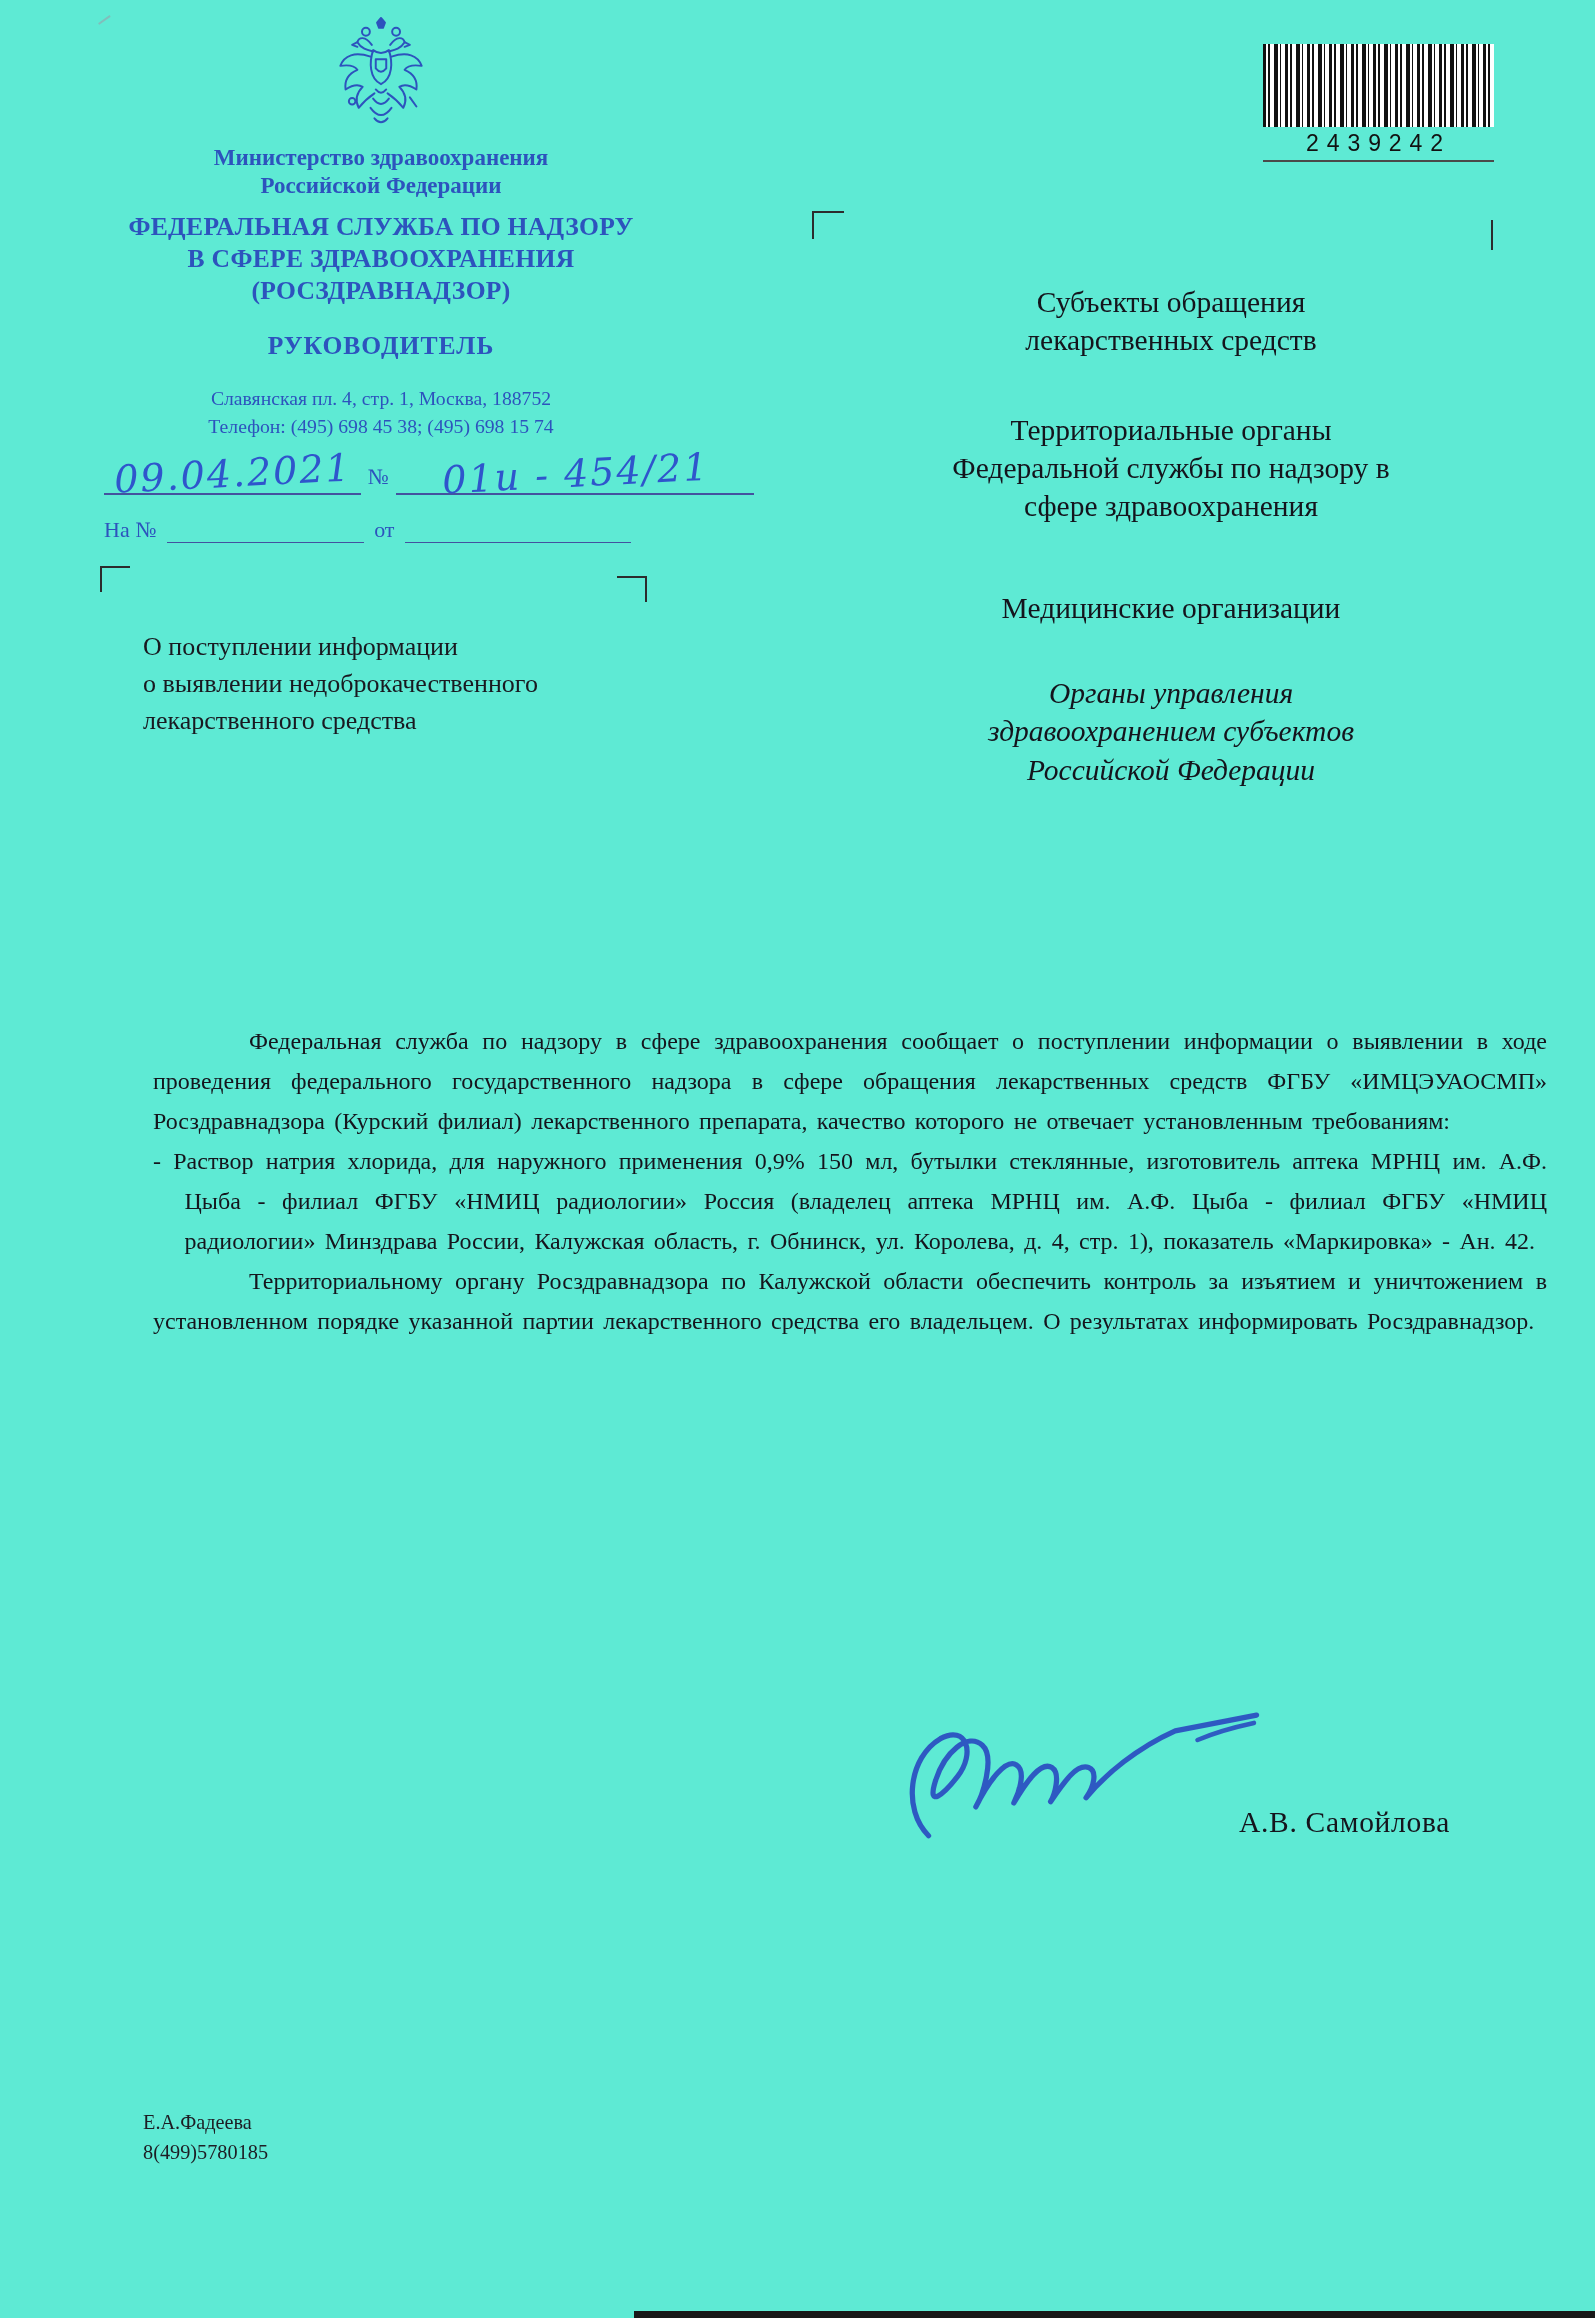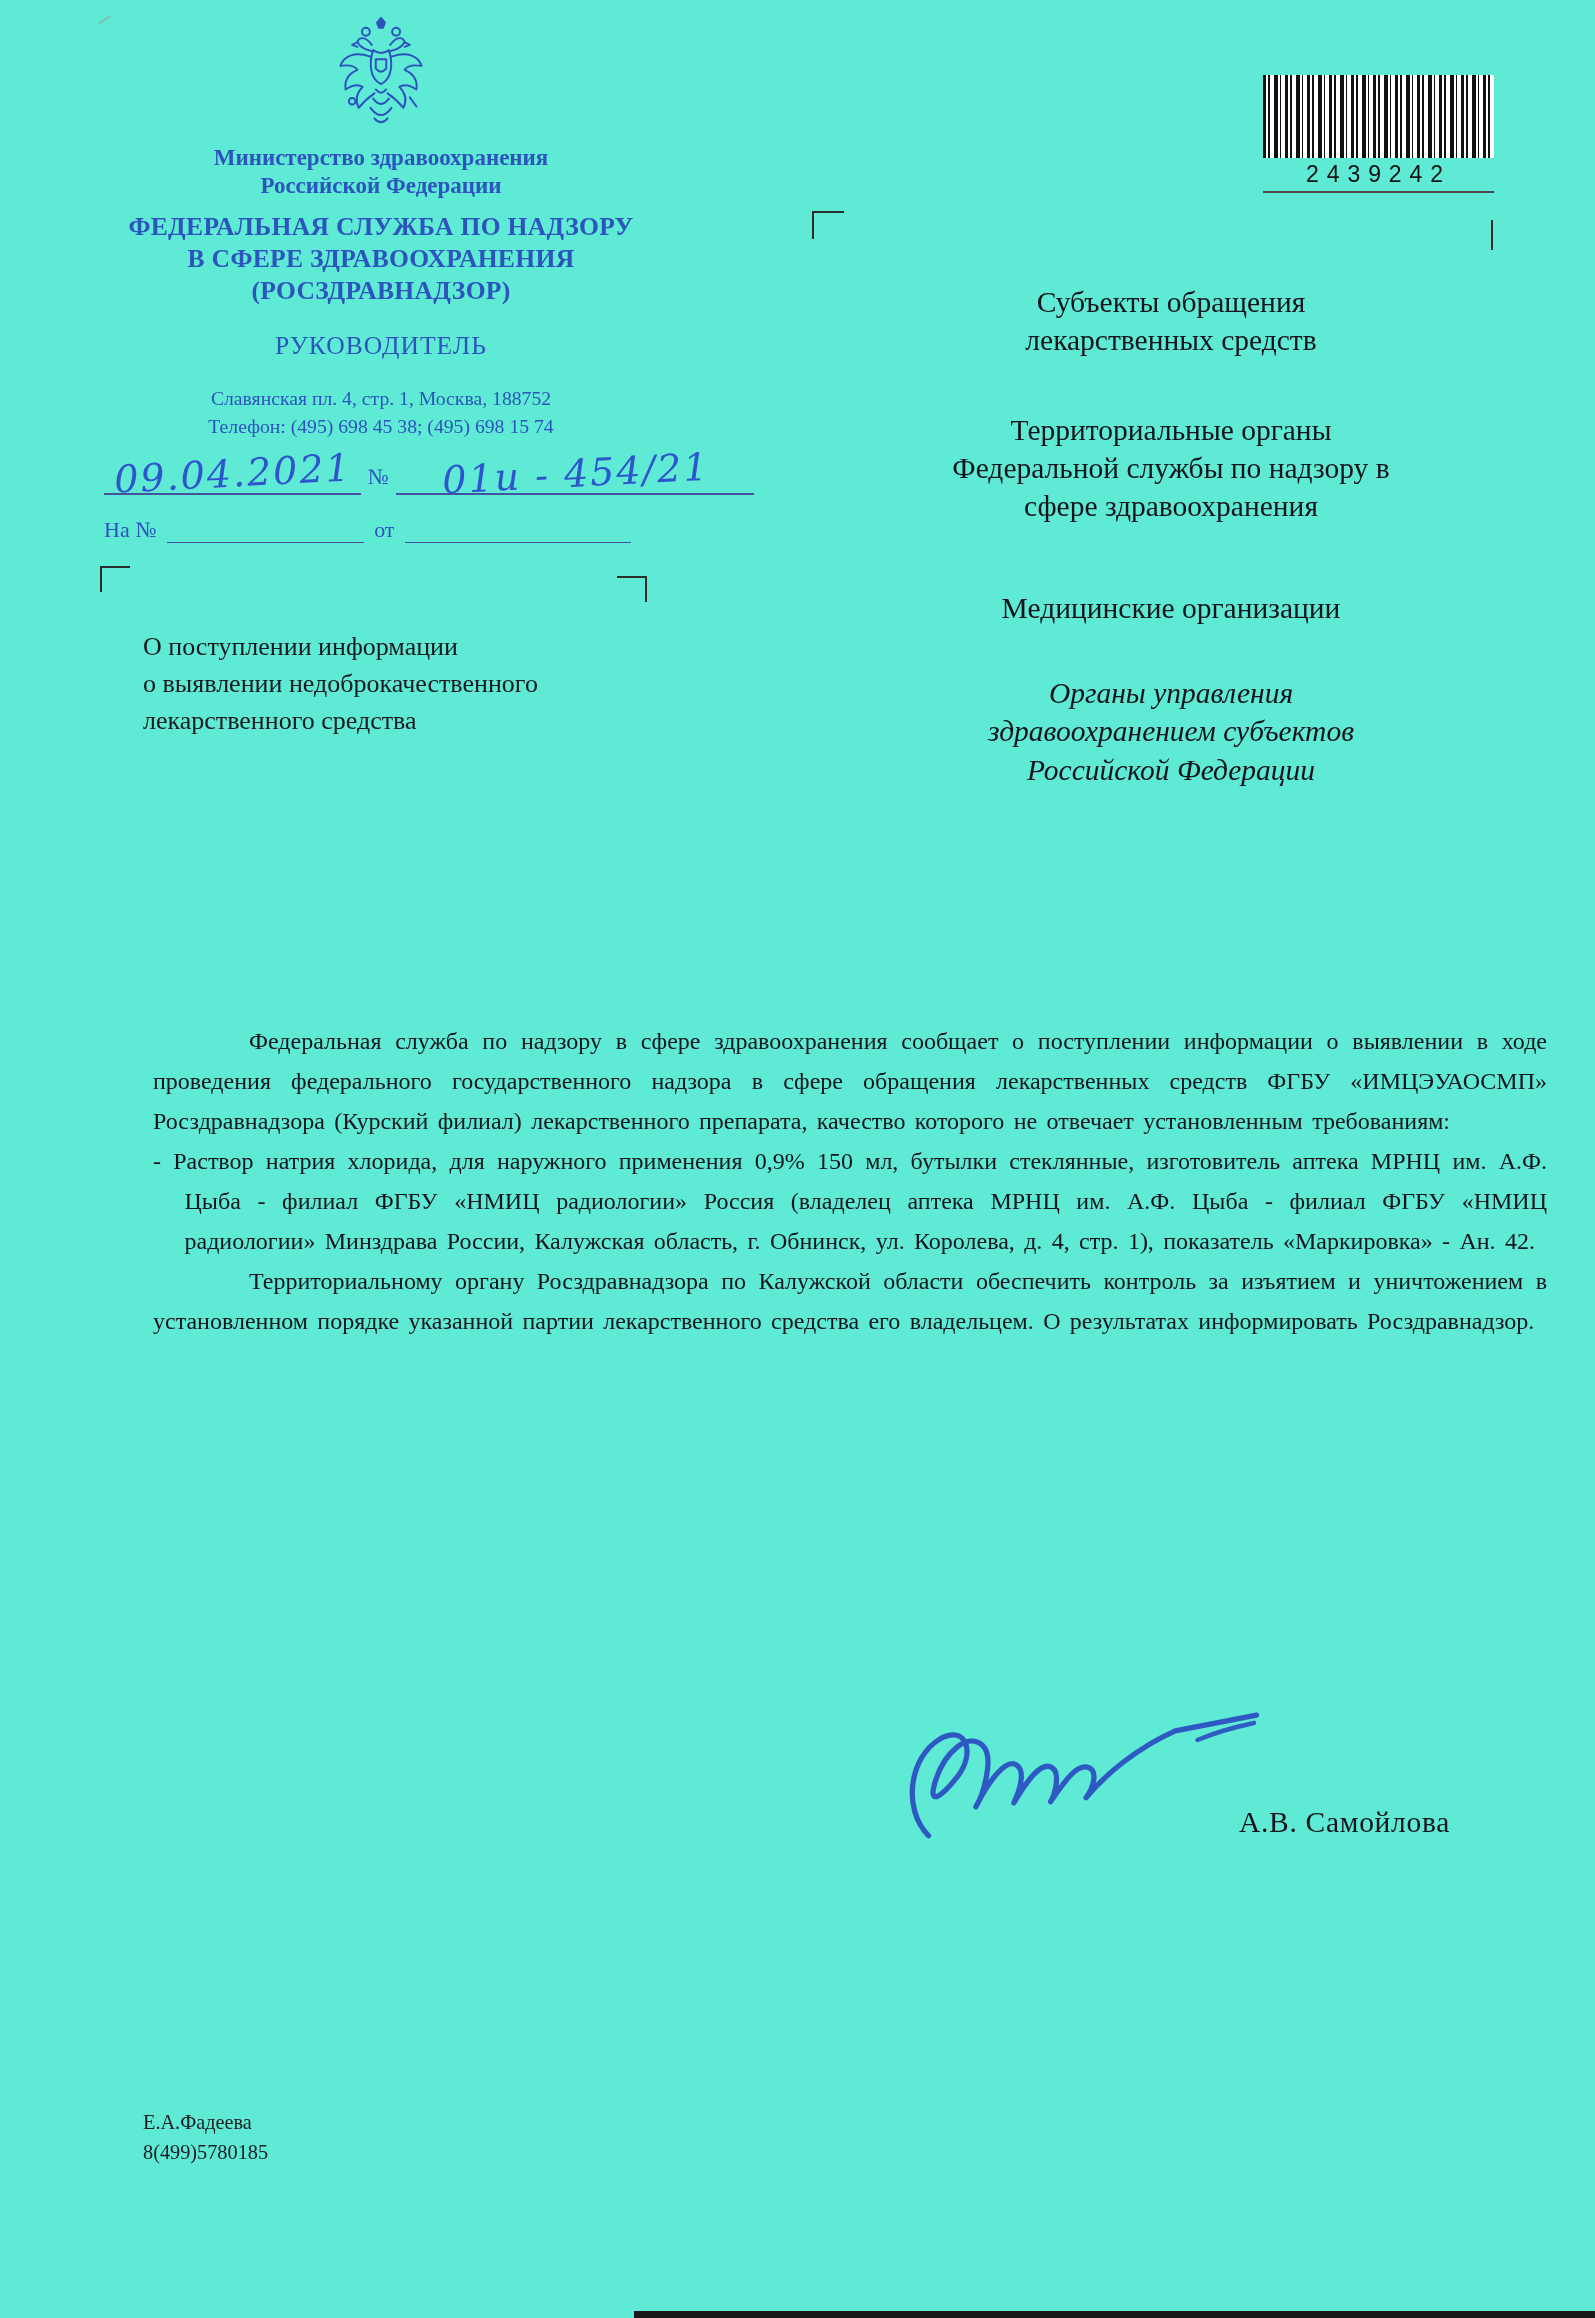--- a/index.html
+++ b/index.html
@@ -17,21 +17,21 @@
   }
 
   
   .letterhead {
     position:absolute; left:79px; top:15.7px; width:604px;
     text-align:center; color:#2d53bd;
   }
   .emblem { width:92px; height:122px; margin:0 auto 6.6px; }
   .lh-ministry { font-size:23px; font-weight:bold; line-height:1.2; white-space:pre-line; margin-top:3.9px; }
   .lh-service  { font-size:25.6px; font-weight:bold; line-height:1.25; white-space:pre-line; margin-top:11.8px; letter-spacing:0.3px; }
-  .lh-position { font-size:25.6px; font-weight:normal; margin-top:23.6px; letter-spacing:1px; }
+  .lh-position { font-size:25.6px; font-weight:bold; margin-top:23.6px; letter-spacing:1px; }
   .lh-address  { font-size:19.7px; margin-top:26px; }
   .lh-phone    { font-size:19.7px; margin-top:5.2px; }
 
   
   .ref-block { position:absolute; left:104px; top:437px; width:709px; color:#2d53bd; }
   .ref-row1 { display:flex; align-items:flex-end; height:58px; }
   .hand-box { border-bottom:2px solid #44529f; text-align:center; overflow:visible; }
   .date-box { width:257px; }
   .num-box  { width:358px; margin-left:5.2px; }
   .hw {
@@ -39,21 +39,21 @@
     font-size:38px; color:#2f55cc; letter-spacing:2px;
     display:inline-block; transform:rotate(-3deg) translateY(2.6px);
   }
   .nosign { font-size:22px; padding:0 2.6px 5.2px 6.6px; }
   .ref-row2 { margin-top:22px; font-size:22px; display:flex; align-items:flex-end; }
   .blank { display:inline-block; border-bottom:1.3px solid #44529f; height:25px; }
   .blank-1 { width:197px; margin:0 10.5px; }
   .blank-2 { width:226px; margin-left:10.5px; }
 
   
-  .barcode { position:absolute; left:1263px; top:75px; width:231px; }
+  .barcode { position:absolute; left:1263px; top:44px; width:231px; }
   .barcode .bars {
     height:83px;
     background:repeating-linear-gradient(90deg,
       #111 0 3.3px, #fff 3.3px 5.2px, #111 5.2px 6.6px, #fff 6.6px 11px,
       #111 11px 15px, #fff 15px 17px, #111 17px 18.4px, #fff 18.4px 22px);
   }
   .barcode .code {
     text-align:center; font-family:"Liberation Sans", sans-serif;
     font-size:23px; letter-spacing:7.9px; color:#111;
     padding:2.6px 0 3.9px; border-bottom:2px solid #4a4a4a;

